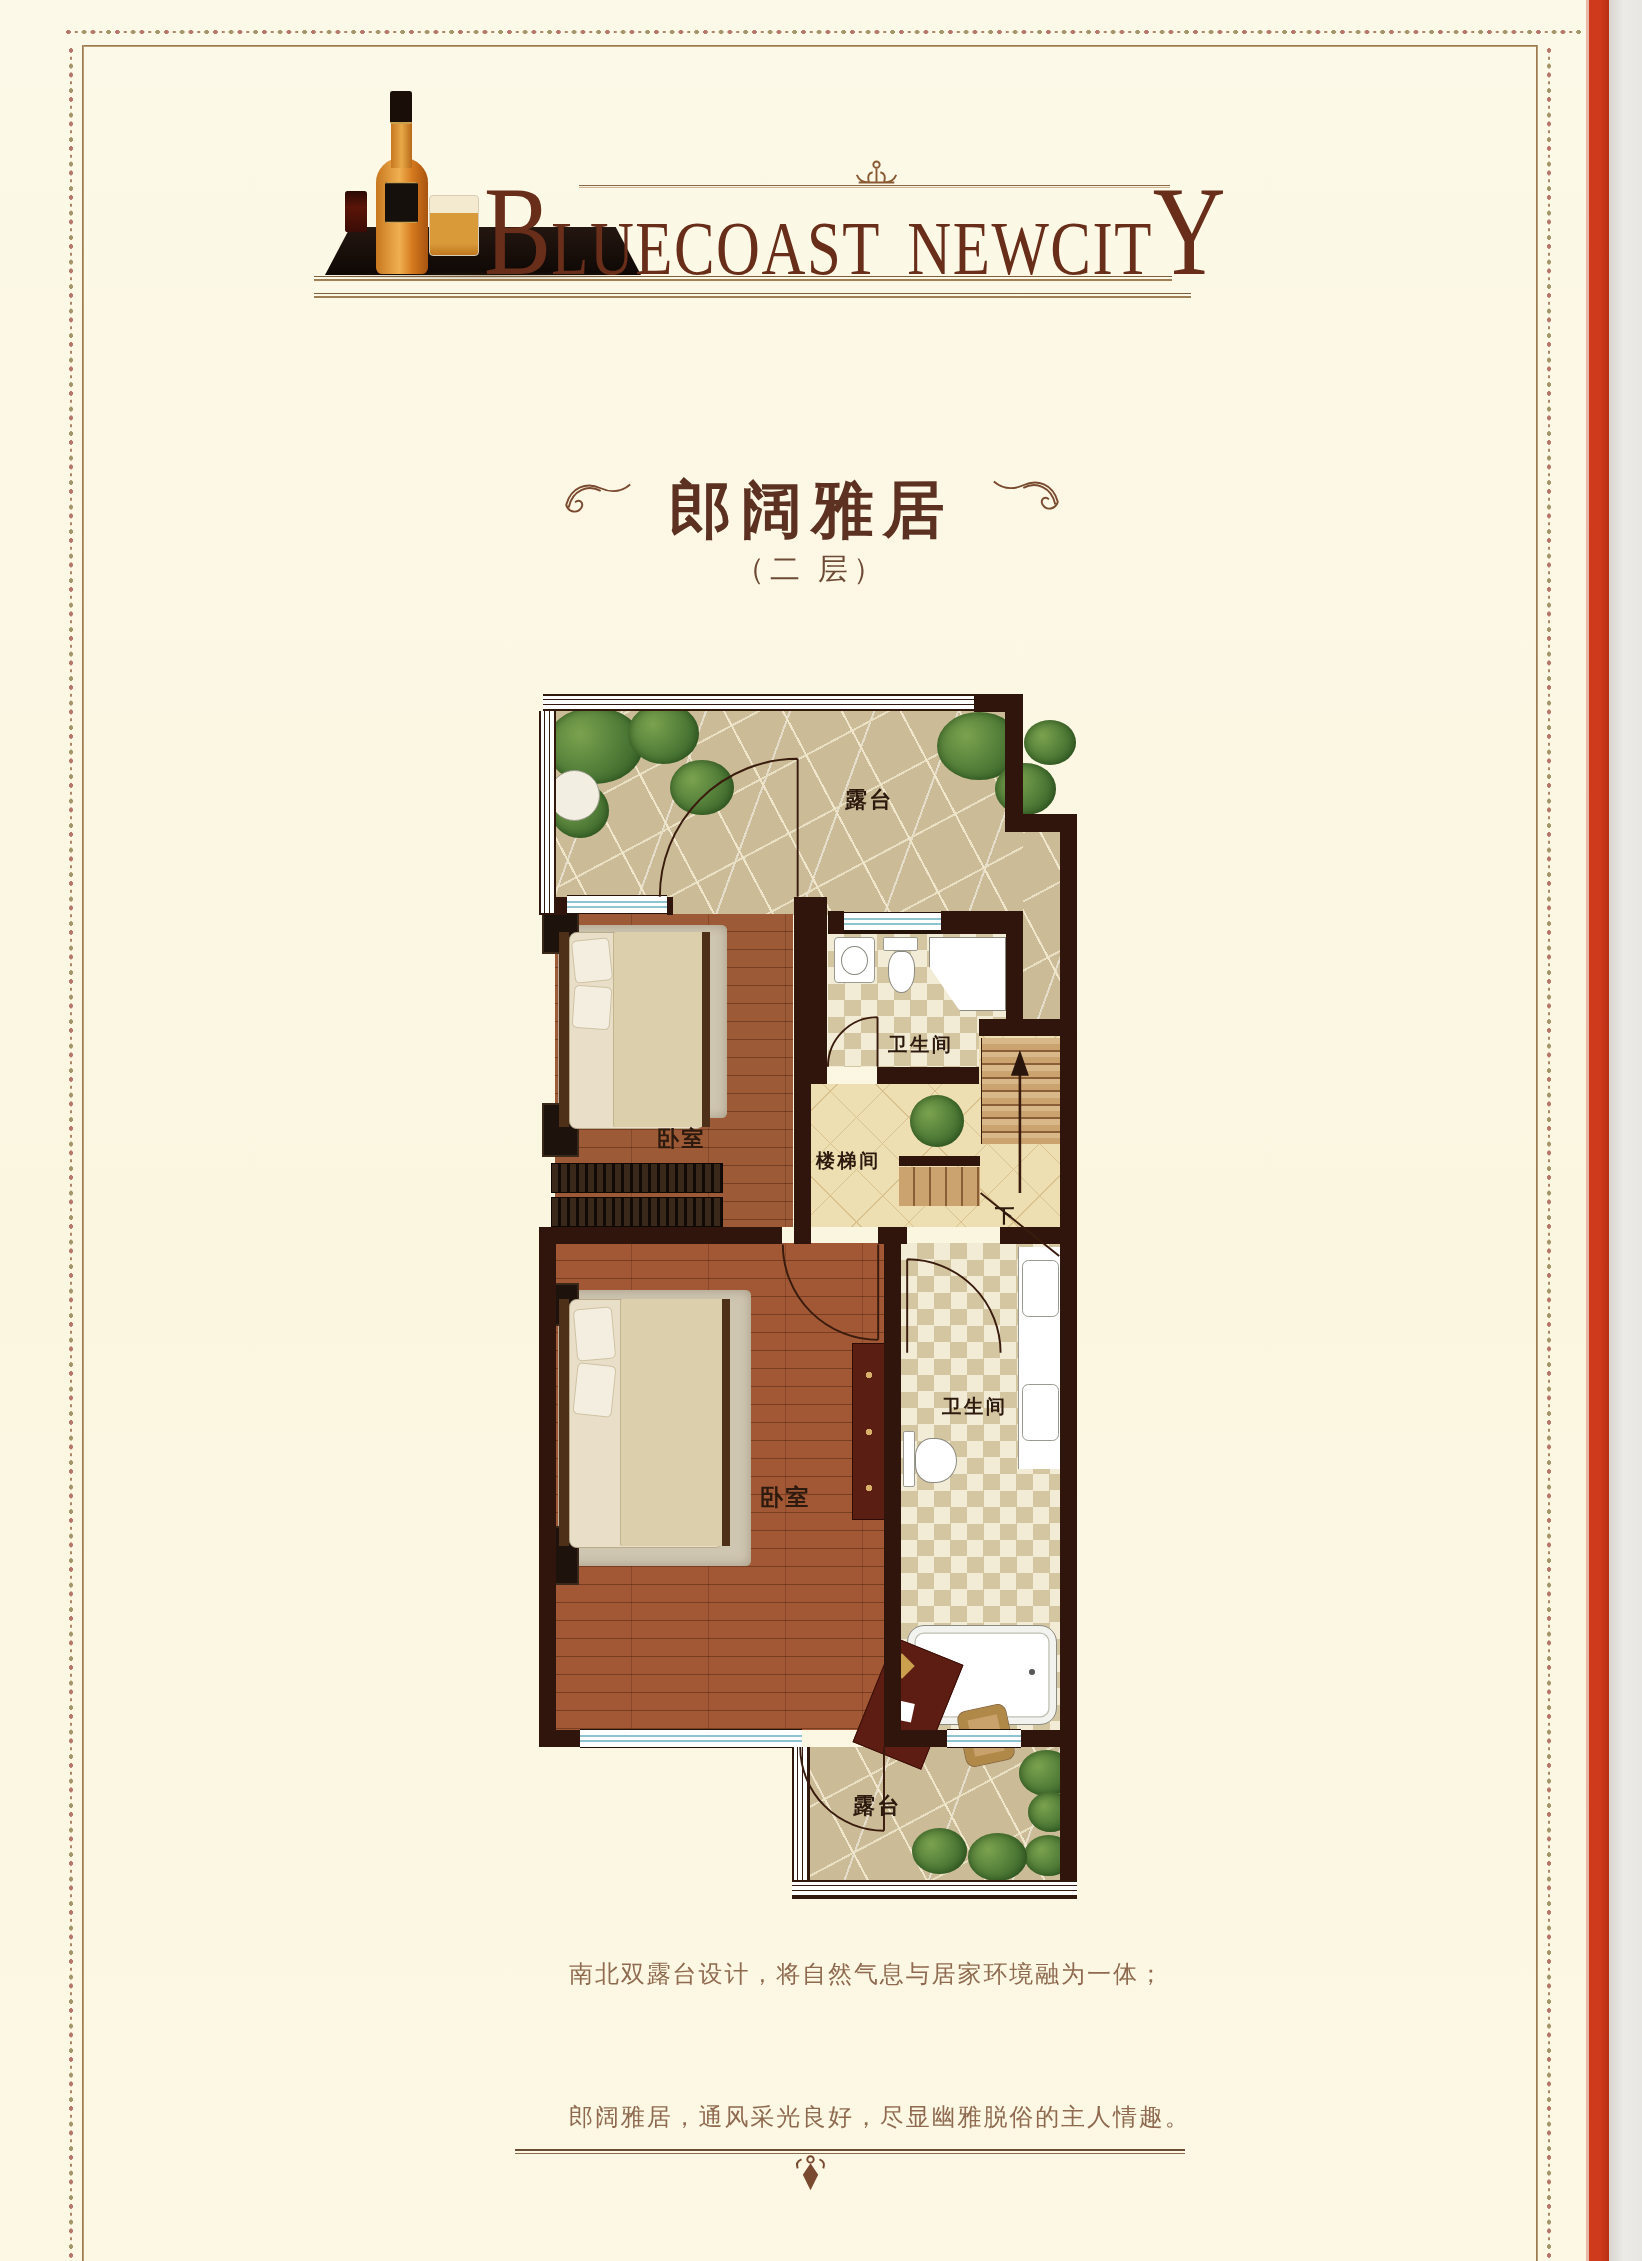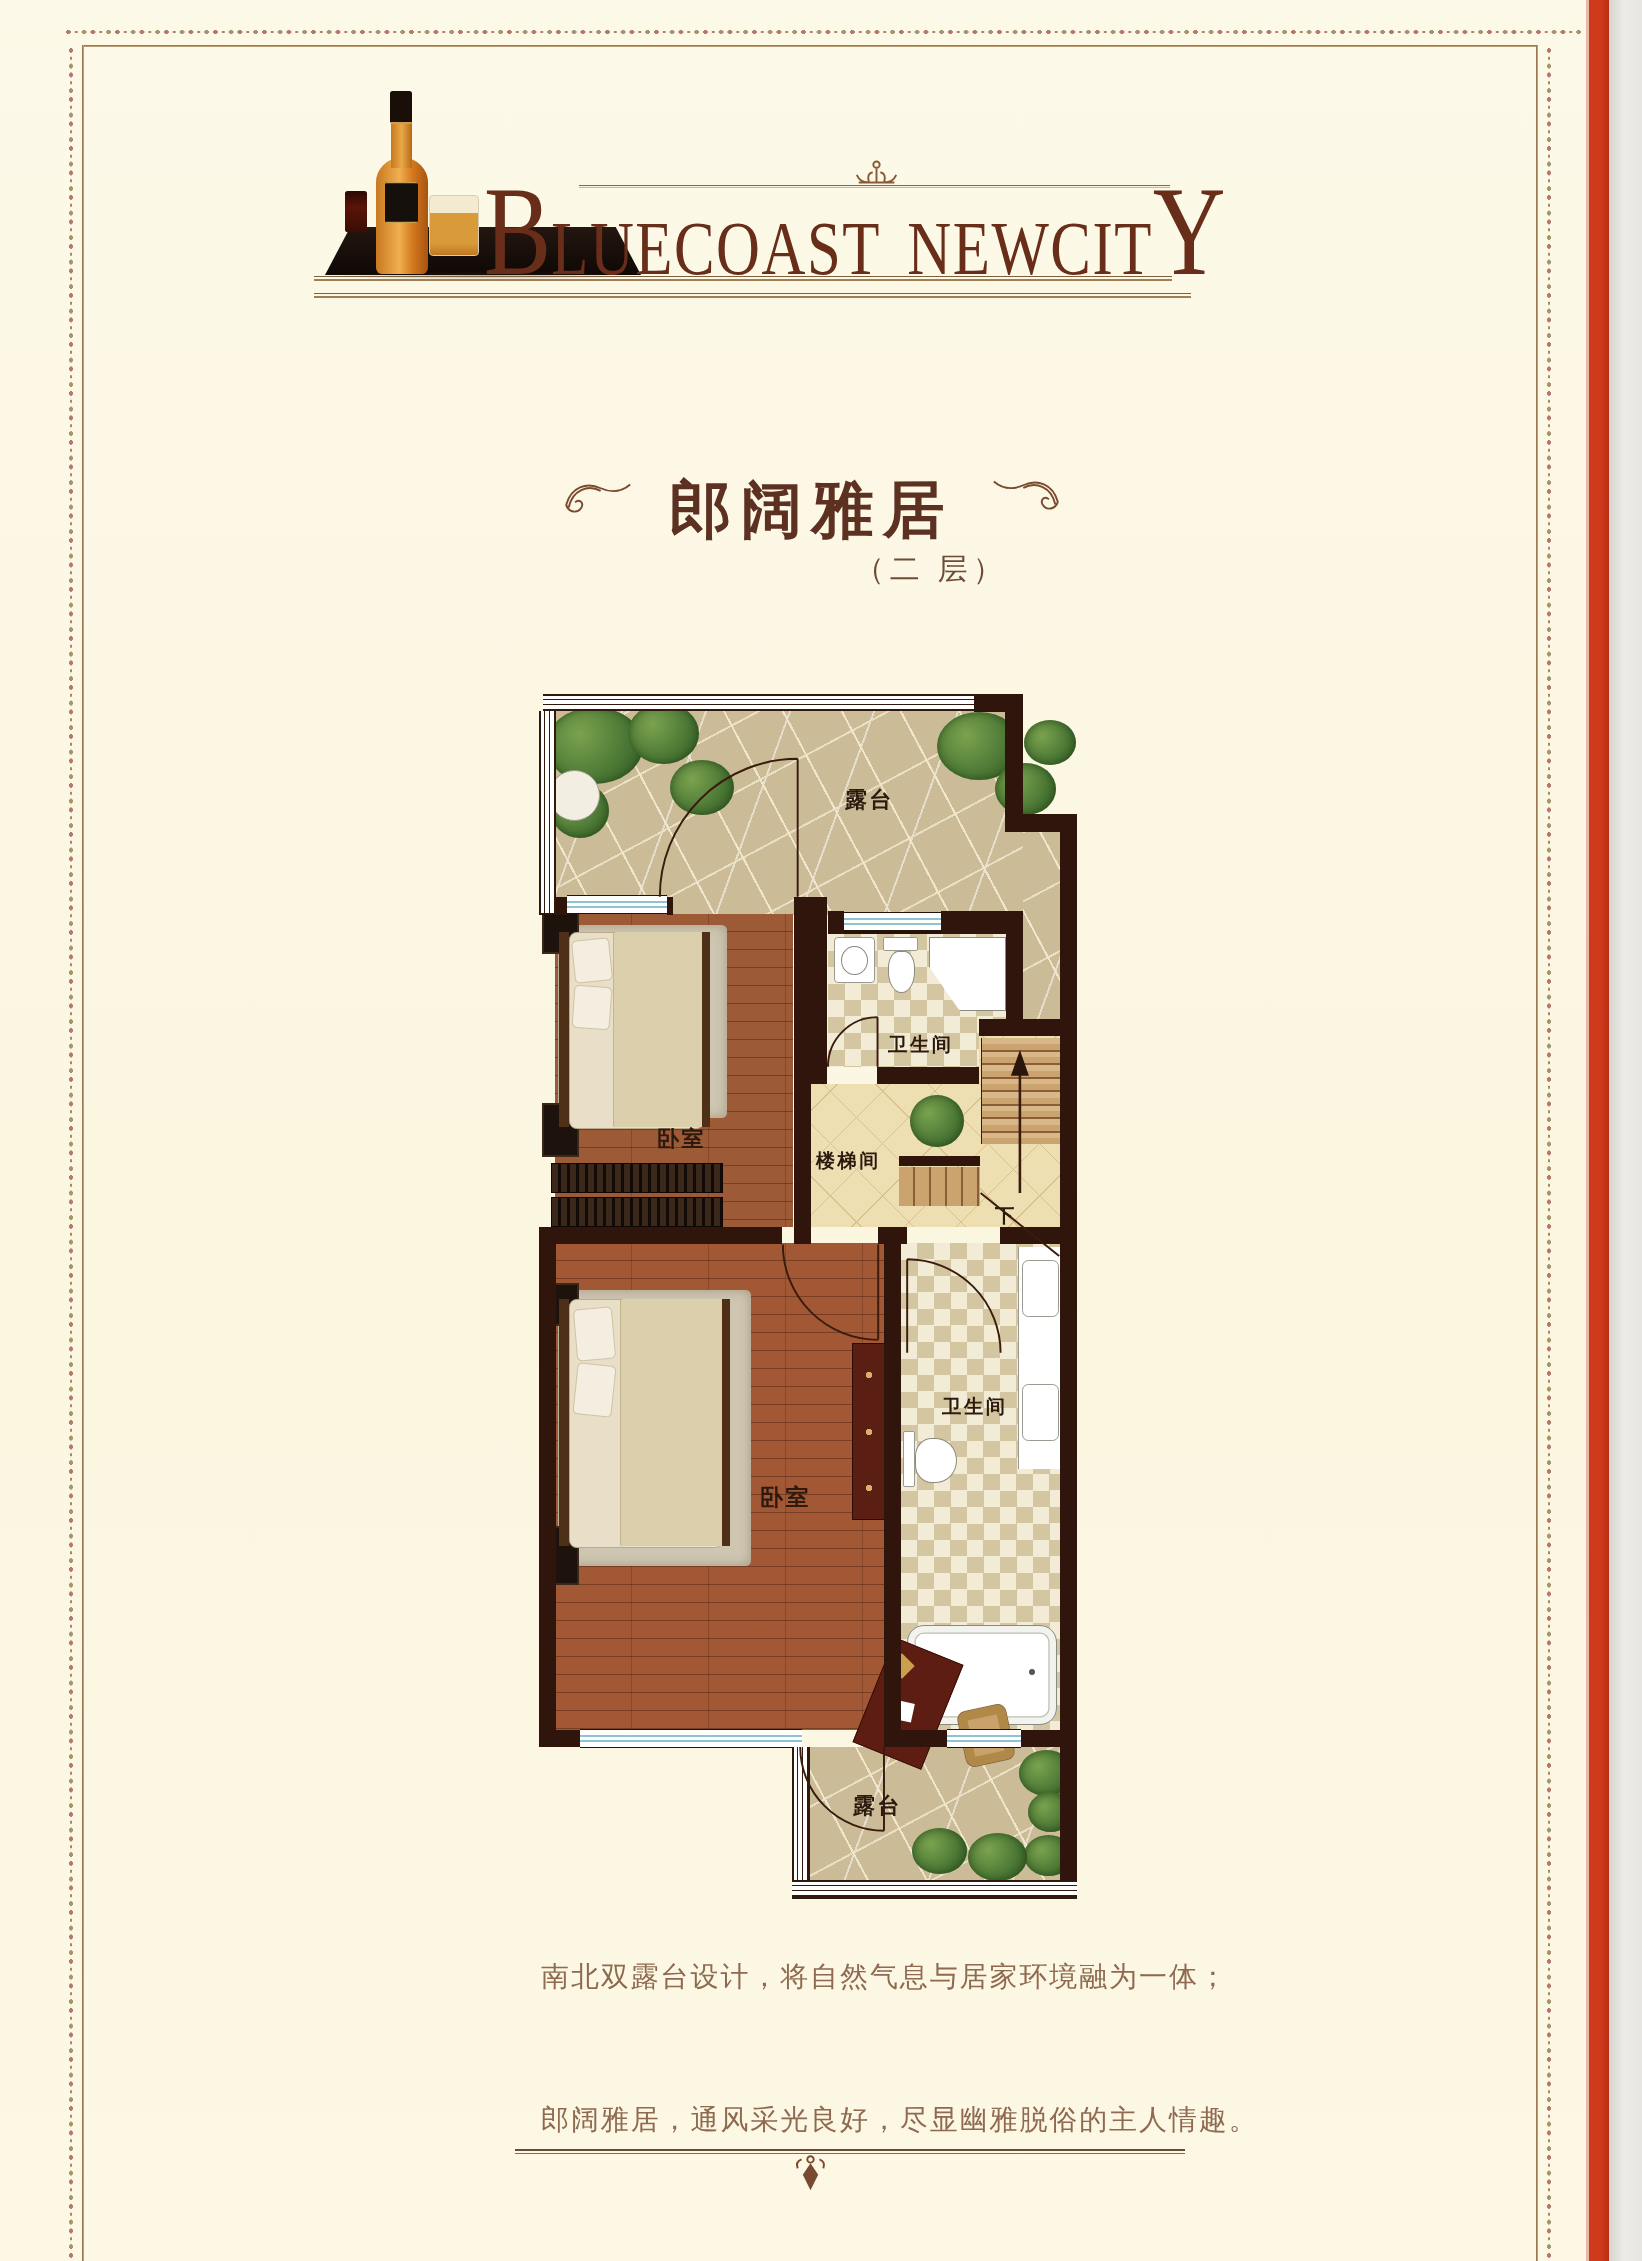--- a/index.html
+++ b/index.html
@@ -40,21 +40,21 @@
   .fix{background:#fff;border:1.3px solid #9a9a90;border-radius:3.9px;}
   .plant{border-radius:50%;background:radial-gradient(circle at 35% 35%,#7aa24e,#4a7634 60%,#2f5522);box-shadow:inset 0 0 9px rgba(20,50,10,.6);}
   .dk{background:#1d120c;}
   .lbl{font-weight:700;color:#2d1a0e;letter-spacing:2.6px;white-space:nowrap;}
   .dresser{background:repeating-linear-gradient(90deg,#3a281a 0 6.4px,#120a06 6.4px 9px);border:1.9px solid #0e0805;}
   .rug{background:#cfc6b2;border-radius:5.2px;box-shadow:inset 0 0 11.6px rgba(90,70,40,.35);}
   .pillow{background:#f4eee0;border:0.6px solid #cfc3a4;border-radius:5.2px;}
   .logo-line{display:flex;align-items:baseline;font-family:"Liberation Serif",serif;color:#682e1a;transform:scaleX(.8);transform-origin:left bottom;white-space:nowrap;}
   .logo-big{font-size:126px;line-height:1;}
   .logo-small{font-size:76px;line-height:1;letter-spacing:1.9px;}
-  .desc{font-size:28px;color:#8f6a50;letter-spacing:1.9px;white-space:nowrap;}
+  .desc{font-size:24px;color:#8f6a50;letter-spacing:1.9px;white-space:nowrap;margin-left:28px;}
 </style>
 </head>
 <body>
 
 <div id="page">
 
   <div class="abs border-h" style="left:64px;top:23px;width:1518px;height:18px;"></div>
   <div class="abs border-v" style="left:62px;top:46px;width:18px;height:2215px;"></div>
   <div class="abs border-v" style="left:1540px;top:46px;width:18px;height:2215px;"></div>
   <div class="abs frame" style="left:82px;top:45px;width:1455px;height:1.9px;"></div>
@@ -103,21 +103,21 @@
   <div class="abs" style="left:615px;top:468px;width:393px;text-align:center;font-family:'Liberation Serif',serif;font-weight:700;font-size:62px;letter-spacing:9px;color:#5c3122;">郎阔雅居</div>
   <div class="abs" style="left:991px;top:475px;width:71px;height:41px;transform:scaleX(-1);">
     <svg width="71" height="41" viewBox="0 0 110 64">
         <g fill="none" stroke="#7a4a30" stroke-width="3">
           <path d="M6 42 C14 14 38 6 60 16 C78 24 92 22 106 10"></path>
           <path d="M6 42 C10 54 24 56 30 46 C34 38 26 32 20 38"></path>
           <path d="M10 46 C16 18 40 10 60 20"></path>
         </g>
       </svg>
   </div>
-  <div class="abs" style="left:615px;top:549px;width:393px;text-align:right;font-family:'Liberation Serif',serif;font-size:30px;letter-spacing:5.2px;color:#6e4b36;">（二 层）</div>
+  <div class="abs" style="left:615px;top:549px;width:393px;text-align:center;font-family:'Liberation Serif',serif;font-size:30px;letter-spacing:5.2px;color:#6e4b36;">（二 层）</div>
 
   <div class="abs stone" style="left:539px;top:711px;width:484px;height:204px;"></div>
   <div class="abs stone" style="left:1023px;top:832px;width:37px;height:187px;"></div>
   <div class="abs wood" style="left:555px;top:914px;width:238px;height:313px;"></div>
   <div class="abs checker" style="left:828px;top:934px;width:178px;height:133px;"></div>
   <div class="abs tile" style="left:810px;top:1084px;width:250px;height:143px;"></div>
   <div class="abs tile" style="left:979px;top:1036px;width:81px;height:48px;"></div>
   <div class="abs wood2" style="left:555px;top:1243px;width:329px;height:487px;"></div>
   <div class="abs checker" style="left:901px;top:1243px;width:160px;height:487px;"></div>
   <div class="abs stone" style="left:810px;top:1747px;width:250px;height:133px;"></div>

